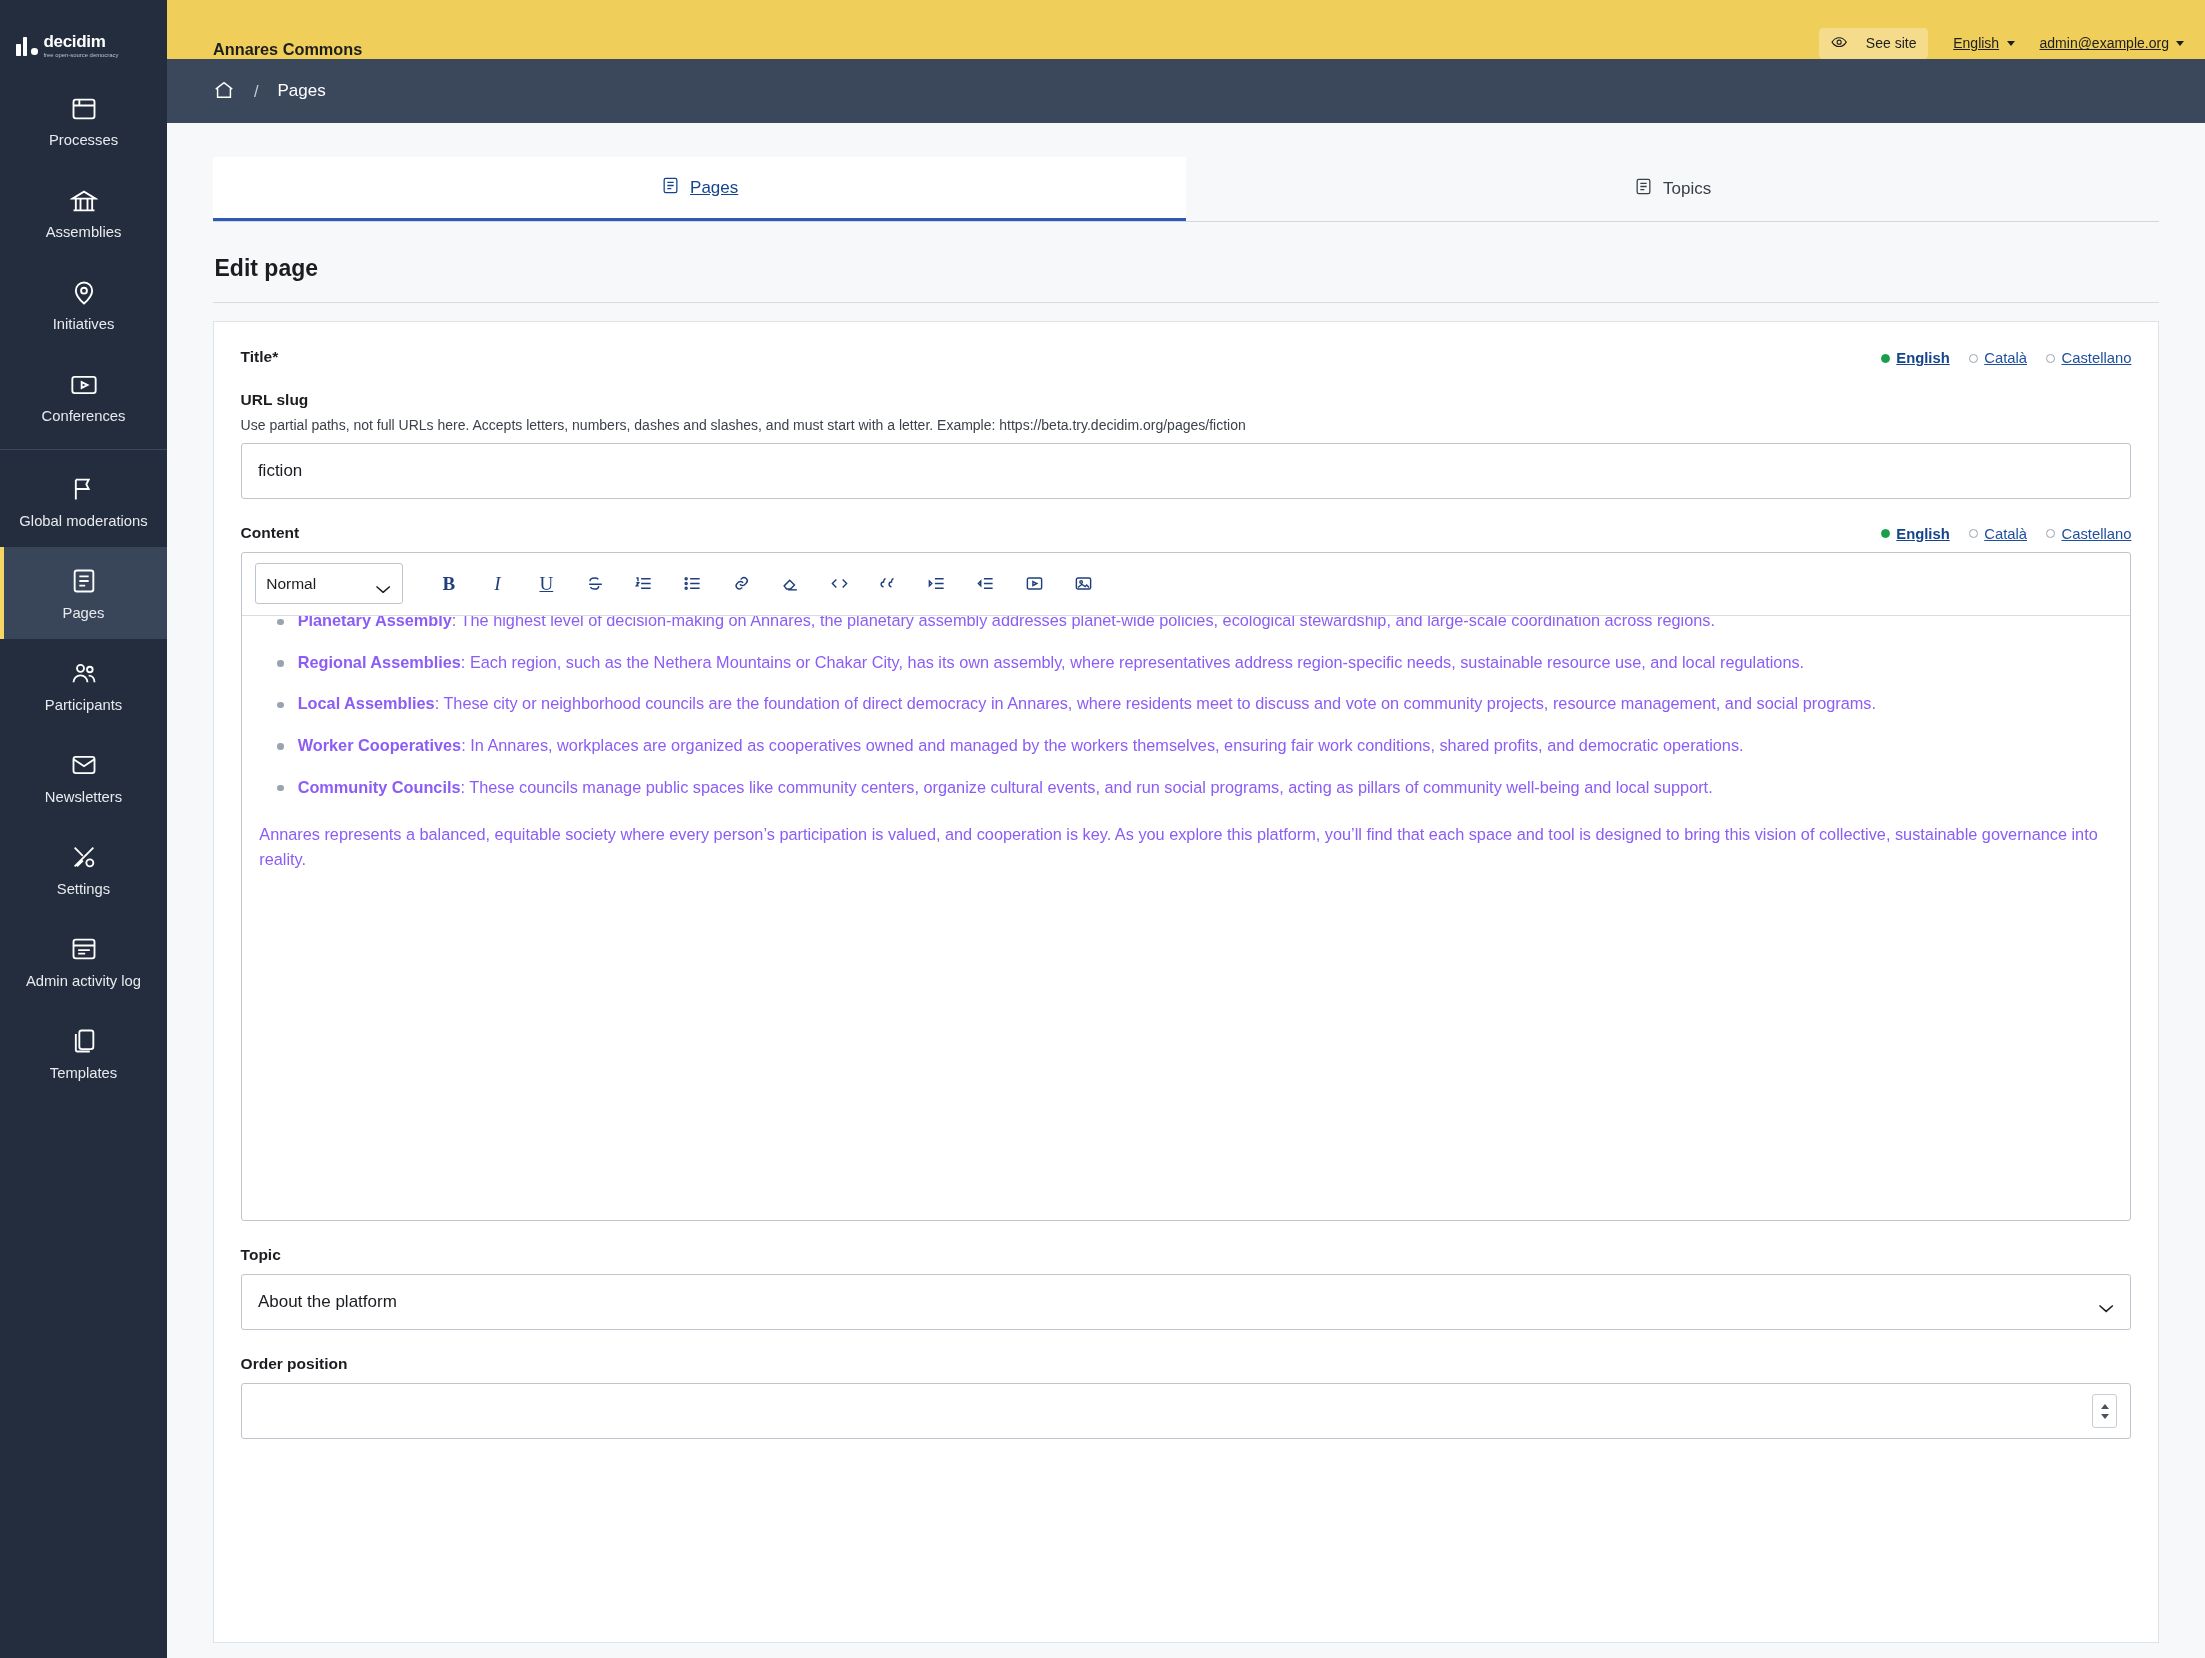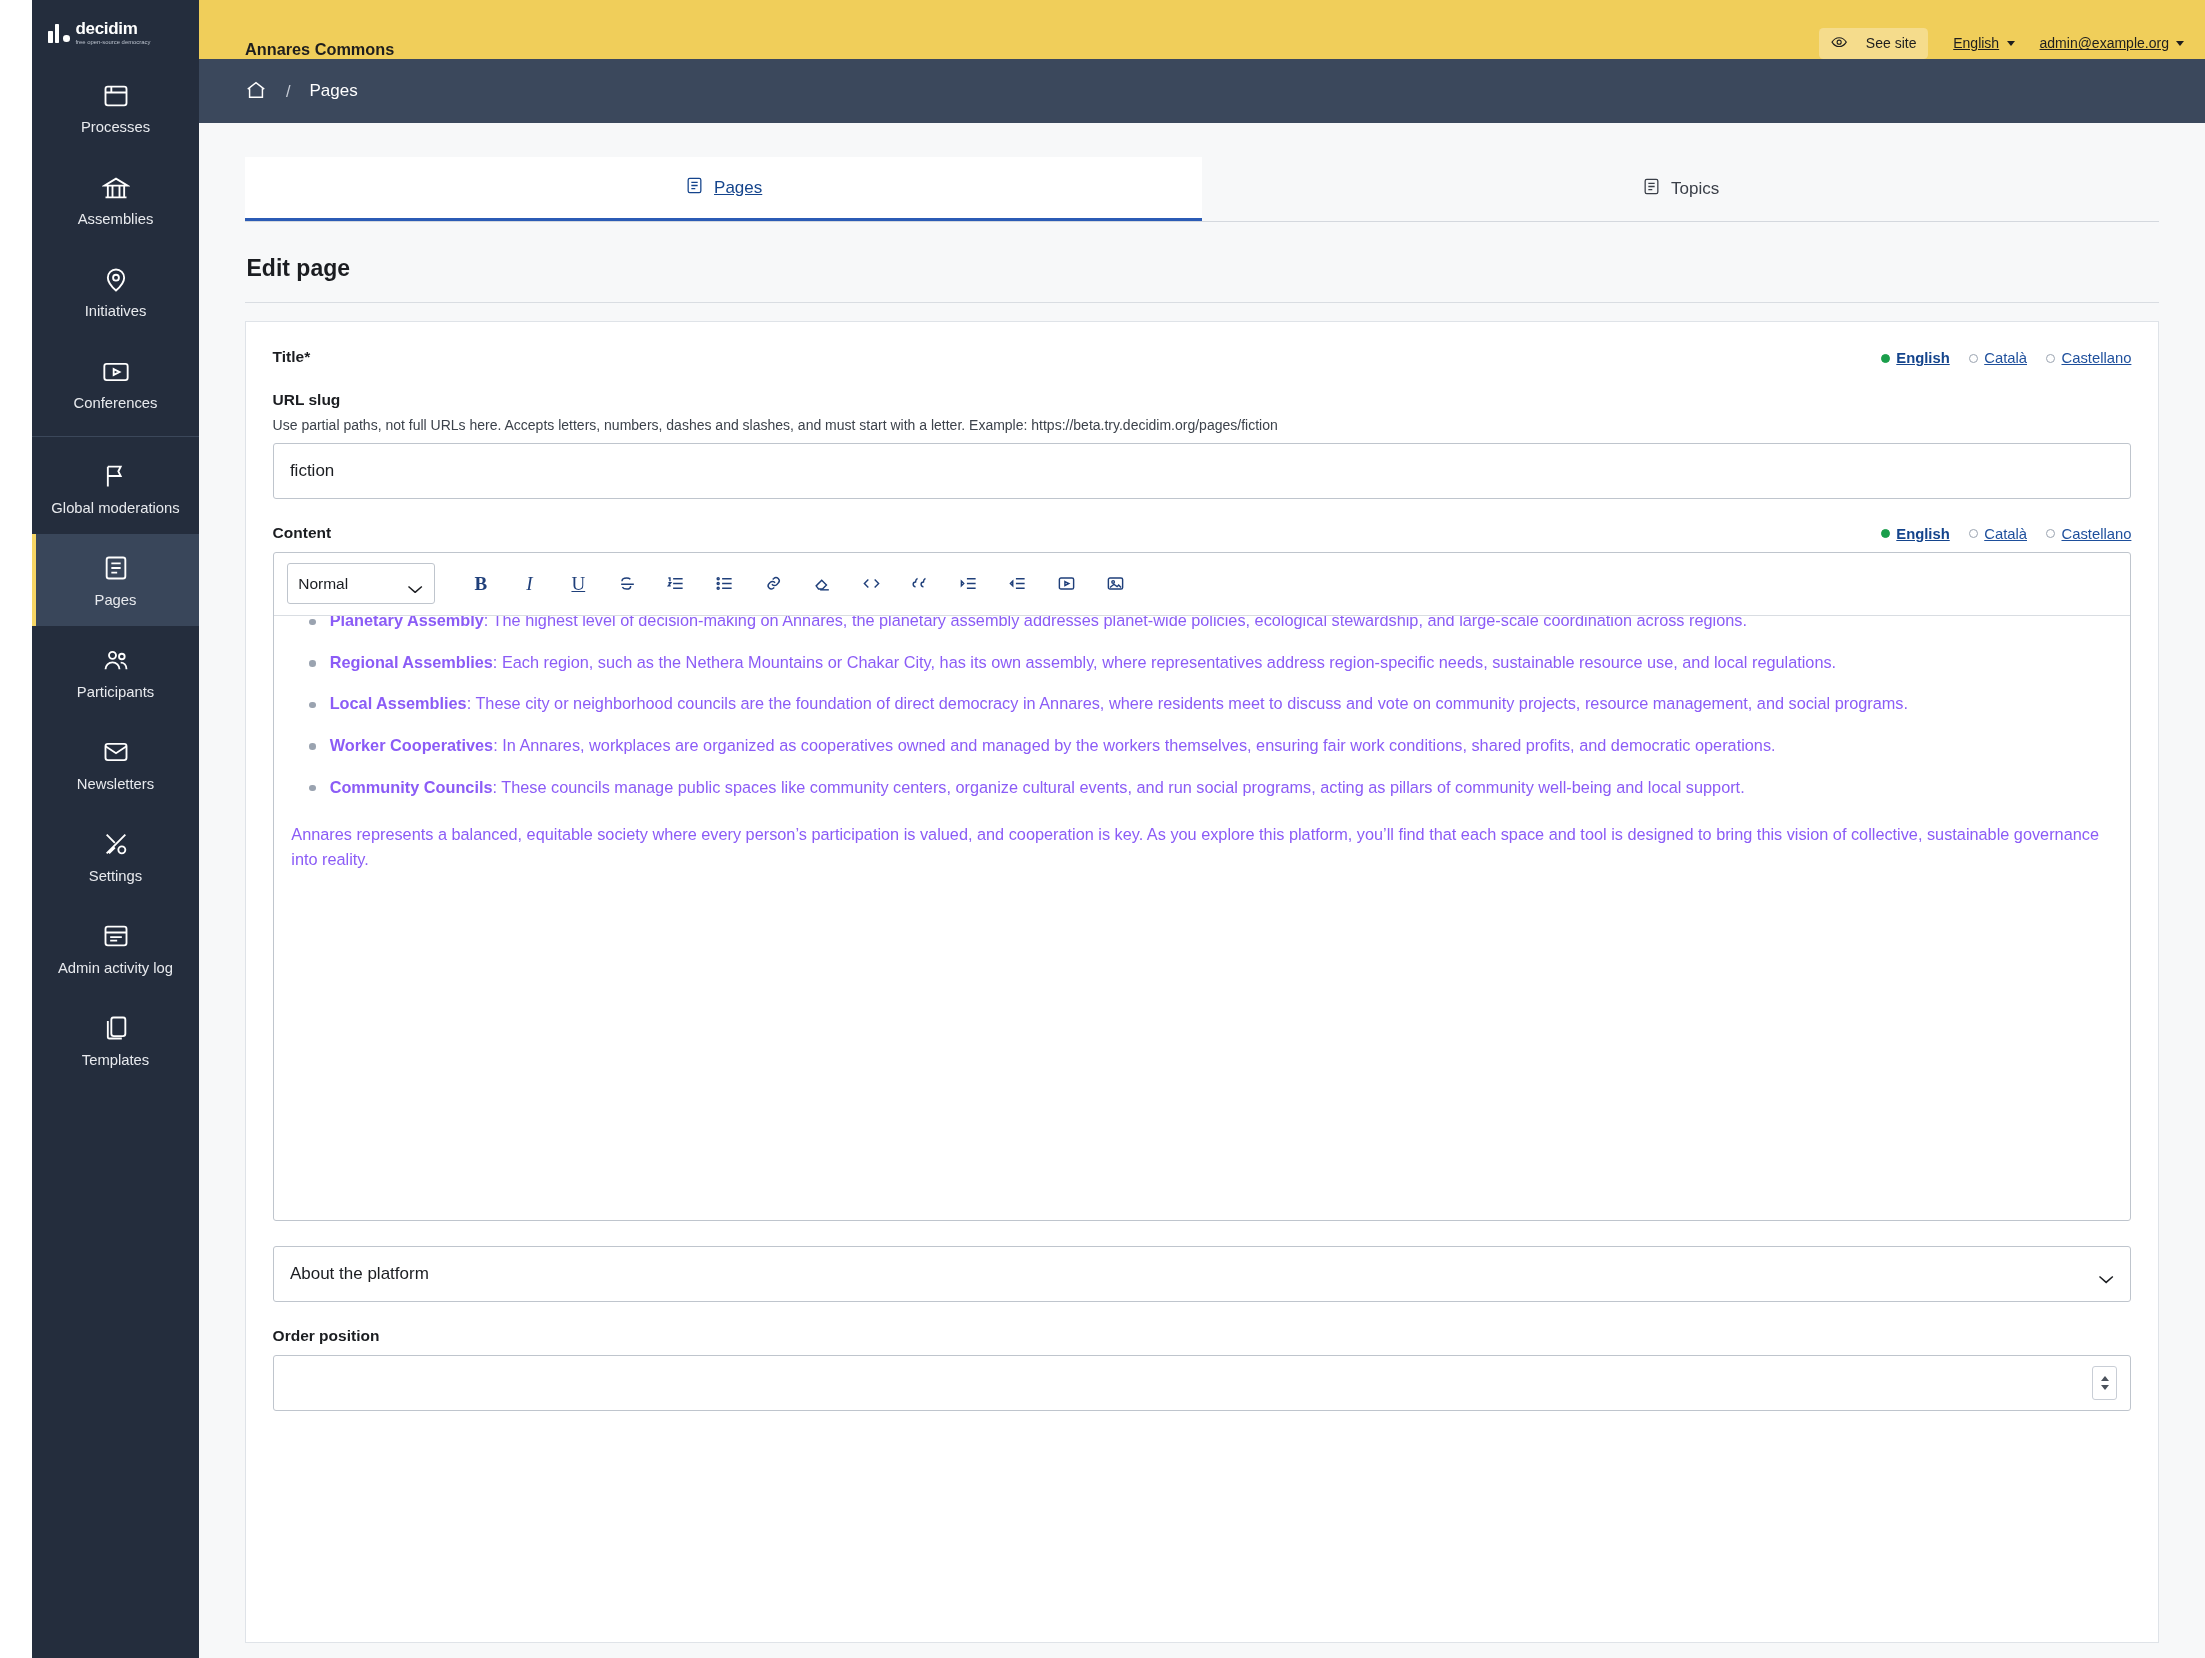--- a/index.html
+++ b/index.html
@@ -19,22 +19,21 @@
 
   
   .sidebar {
     width: 167px;
     flex: 0 0 167px;
     background: #242d3d;
     color: #ffffff;
     display: flex;
     flex-direction: column;
     align-items: stretch;
-    padding-top: 4px;
-    margin-left: 32px;
+    padding-top: 17px;
   }
   .logo {
     height: 58px;
     display: flex;
     align-items: center;
     padding-left: 16.3px;
     gap: 5.9px;
   }
   .logo-mark {
     display: flex;
@@ -627,20 +626,21 @@
                   <b>Community Councils</b><span>: These councils manage public spaces like community centers, organize cultural events, and run social programs, acting as pillars of community well-being and local support.</span>
                 </li>
               </ul>
               <p>Annares represents a balanced, equitable society where every person’s participation is valued, and cooperation is key. As you explore this platform, you’ll find that each space and tool is designed to bring this vision of collective, sustainable governance into reality.</p>
             </div>
           </div>
         </div>
 
         
         <div class="section-gap">
+          <div class="field-label">Topic</div>
           <div class="select-input">
             <span>About the platform</span>
             <span class="chev">
               <svg viewBox="0 0 22 12">
                   <path d="M2 2l9 8 9-8"></path>
                 </svg>
             </span>
           </div>
         </div>
 

